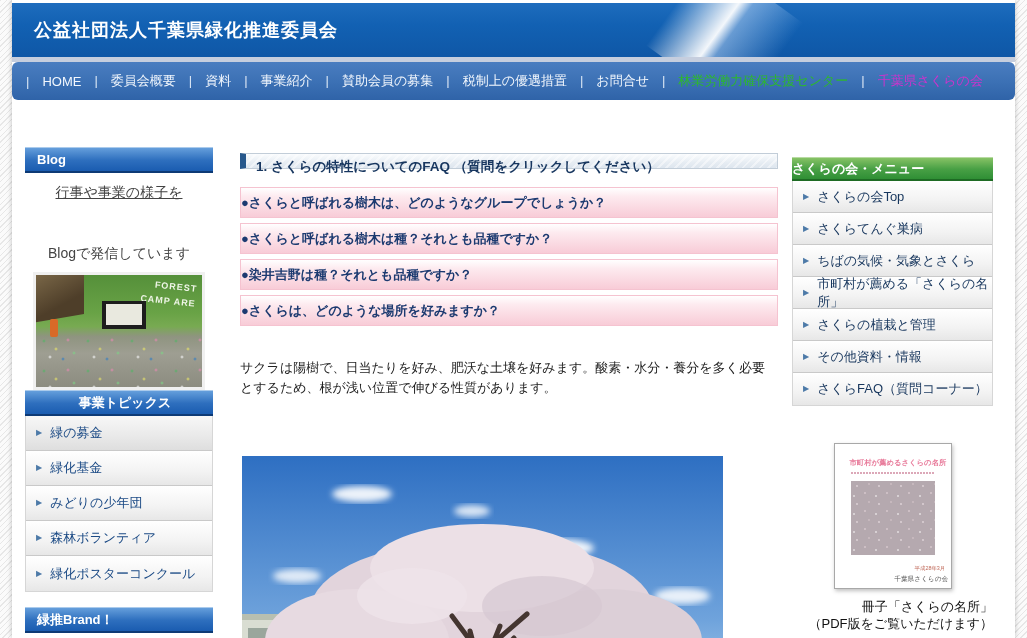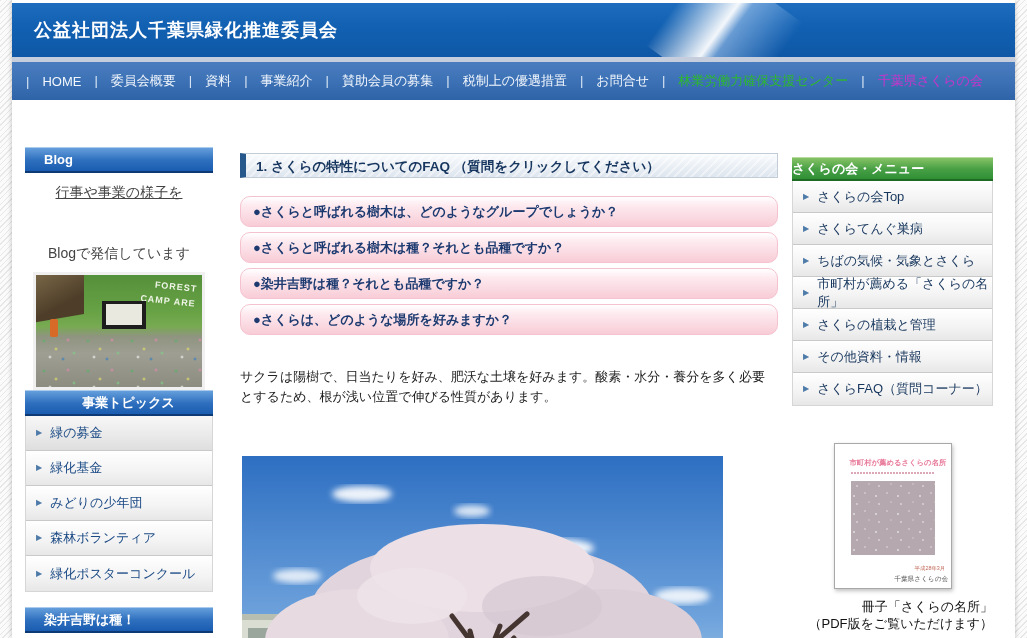--- a/index.html
+++ b/index.html
@@ -27,36 +27,36 @@
     position:absolute; top:-22px; right:228px; width:120px; height:110px;
     transform:rotate(36deg); pointer-events:none;
     background:linear-gradient(90deg,rgba(255,255,255,0) 0%,rgba(255,255,255,.95) 42%,rgba(175,205,240,.55) 52%,rgba(18,97,179,0) 95%);
   }
   .header-divider { height:5px; background:#c6cede; }
 
   
   .main-nav {
     height:38px; display:flex; align-items:center; padding-left:14px;
     background:linear-gradient(180deg,#4a7dc0 0%,#3b70b4 55%,#2f63a8 100%);
-    font-size:13px; white-space:nowrap;
+    font-size:13px; white-space:nowrap;border-radius:6px;
   }
   .nav-item { color:#f2f7fd; text-decoration:none; cursor:pointer; margin-right:13px; }
   .nav-item::before { content:"|"; color:#dbe7f5; margin-right:13px; font-weight:normal; }
   .nav-item.green { color:#2db82d; }
   .nav-item.magenta { color:#cc33cc; }
 
   
   .content { position:relative; height:538px; overflow:hidden; }
   .col-left  { position:absolute; left:13px;  top:47px; width:188px; }
   .col-main  { position:absolute; left:228px; top:53px; width:538px; }
   .col-right { position:absolute; left:780px; top:57px; width:201px; }
 
   
   .panel-header-blue {
-    height:26px; line-height:25px; padding-left:19px; color:#fff; font-weight:bold; font-size:13px;
+    height:26px; line-height:25px; padding-left:12px; color:#fff; font-weight:bold; font-size:13px;
     background:linear-gradient(180deg,#69a2de 0%,#2e6fbe 55%,#1a5cb0 100%);
     border-bottom:2px solid #0d3a75; box-shadow:inset 0 1px 0 rgba(255,255,255,.45);
   }
   .panel-header-green {
     height:24px; line-height:23px; color:#fff; font-weight:bold; font-size:13px;
     background:linear-gradient(180deg,#8cc568 0%,#48a045 55%,#2f8f35 100%);
     border-bottom:2px solid #1e6b24; box-shadow:inset 0 1px 0 rgba(255,255,255,.4);
   }
 
   
@@ -95,31 +95,31 @@
   }
   .menu-item:last-child { border-bottom:none; }
   .menu-item.shaded { background:linear-gradient(180deg,#f7f7f7 0%,#e9e9e9 60%,#dedede 100%); }
   .arrow { font-size:8px; color:#4d7aa8; margin-right:8px; line-height:1; }
   .right-menu .menu-item { height:32px; color:#17365d; }
 
   .brand { position:absolute; left:13px; top:507px; width:188px; }
 
   
   .faq-title {
-    height:25px; line-height:25px; padding-left:10px;
+    height:16px; line-height:25px; padding-left:10px;
     border:1px solid #c2cdd8; border-left:6px solid #27588c;
     font-weight:bold; font-size:13.5px; color:#17365f;
     background:
       repeating-linear-gradient(135deg, rgba(255,255,255,.45) 0 2px, rgba(255,255,255,0) 2px 6px),
       linear-gradient(180deg,#fafcfe 0%,#e7edf3 60%,#dde5ee 100%);
   }
   .q-list { margin-top:18px; }
   .q-bar {
-    height:31px; line-height:30px; margin-bottom:5px; padding-left:12px; cursor:pointer;
-    border:1px solid #f5c3d0; border-radius:10px;
+    height:31px; line-height:30px; margin-bottom:5px; cursor:pointer;
+    border:1px solid #f5c3d0; border-radius:0;
     background:linear-gradient(180deg,#ffffff 0%,#fdeaef 30%,#f8ccd7 100%);
     font-weight:bold; font-size:13px; color:#1c3a70;
     white-space:nowrap; overflow:hidden;
   }
   .answer {
     margin-top:32px; font-size:13px; line-height:20px; color:#222; width:538px;
   }
   .tree-photo { position:absolute; left:2px; top:303px; width:481px; height:235px; overflow:hidden; }
   .tree-photo svg { display:block; }
 
@@ -205,21 +205,21 @@
           <span>森林ボランティア</span>
         </div>
         <div class="menu-item">
           <span class="arrow">▶</span>
           <span>緑化ポスターコンクール</span>
         </div>
       </div>
     </div>
 
     <div class="brand">
-      <div class="panel-header-blue">染井吉野は種！</div>
+      <div class="panel-header-blue">緑推Brand！</div>
 
     </div>
 
     <main class="col-main">
       <div class="faq-title">
         <span>1. さくらの特性についてのFAQ （質問をクリックしてください）</span>
       </div>
       <div class="q-list">
         <div class="q-bar">●さくらと呼ばれる樹木は、どのようなグループでしょうか？</div>
         <div class="q-bar">●さくらと呼ばれる樹木は種？それとも品種ですか？</div>

